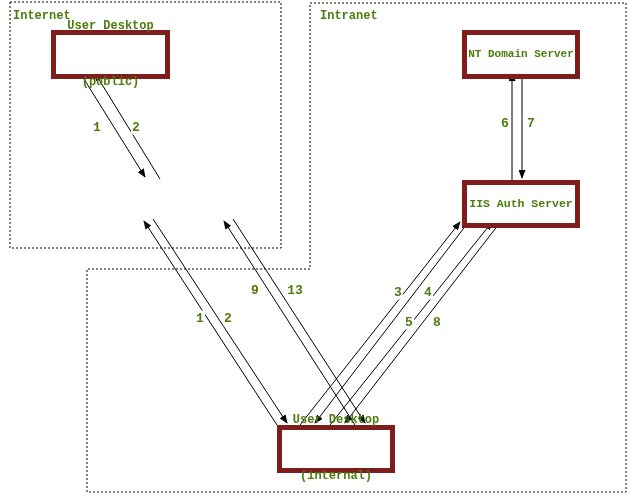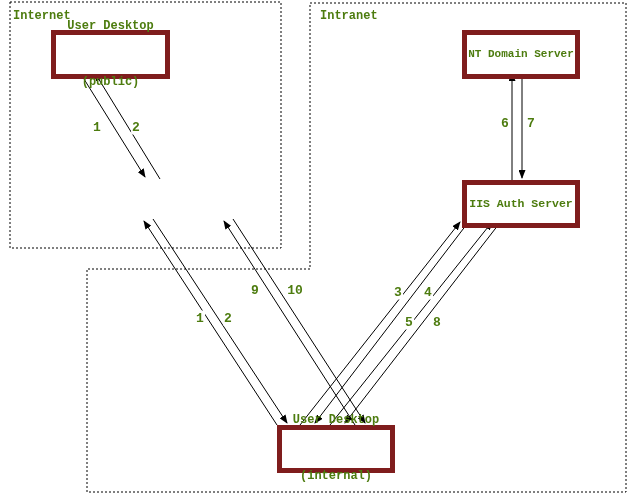--- a/index.html
+++ b/index.html
@@ -87,15 +87,15 @@
 
   <div class="edge-label" style="left:398px;top:292px">3</div>
   <div class="edge-label" style="left:428px;top:292px">4</div>
   <div class="edge-label" style="left:409px;top:322px">5</div>
 
   <div class="edge-label" style="left:505px;top:123px">6</div>
   <div class="edge-label" style="left:531px;top:123px">7</div>
 
   <div class="edge-label" style="left:437px;top:322px">8</div>
   <div class="edge-label" style="left:255px;top:290px">9</div>
-  <div class="edge-label" style="left:295px;top:290px">10</div>
+  <div class="edge-label" style="left:295px;top:290px">13</div>
 
 </div>
 
 </body></html>

